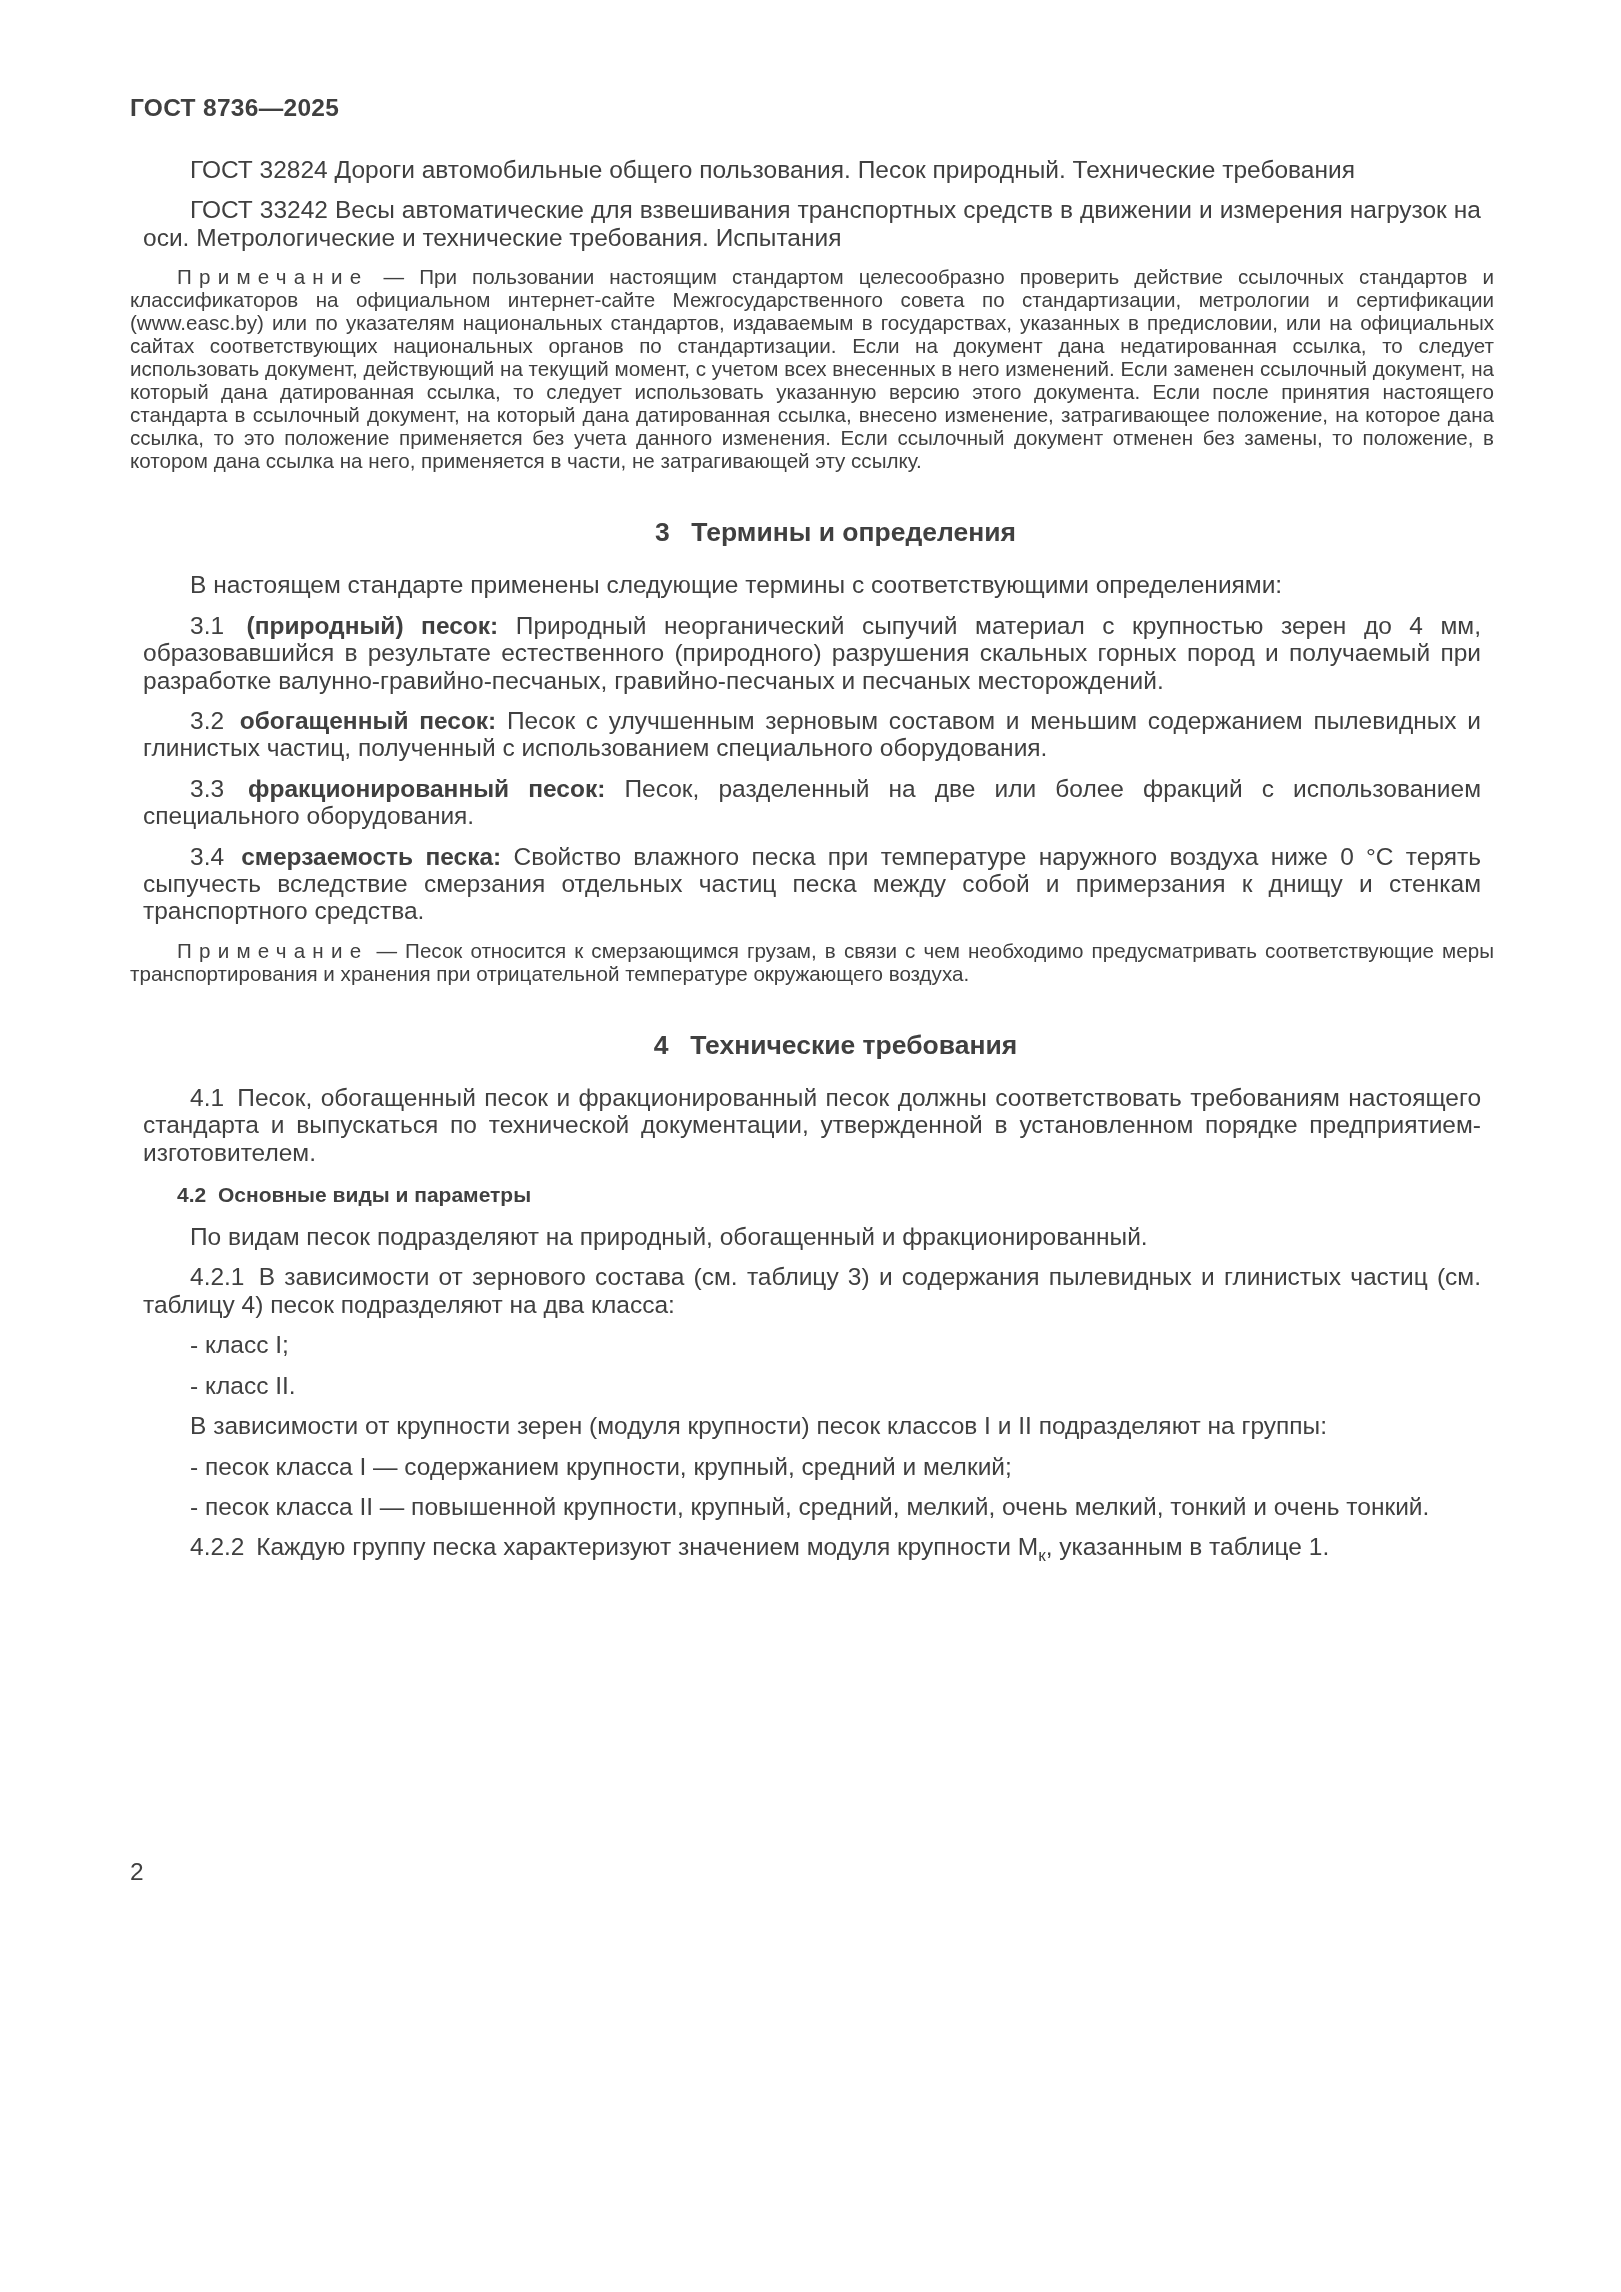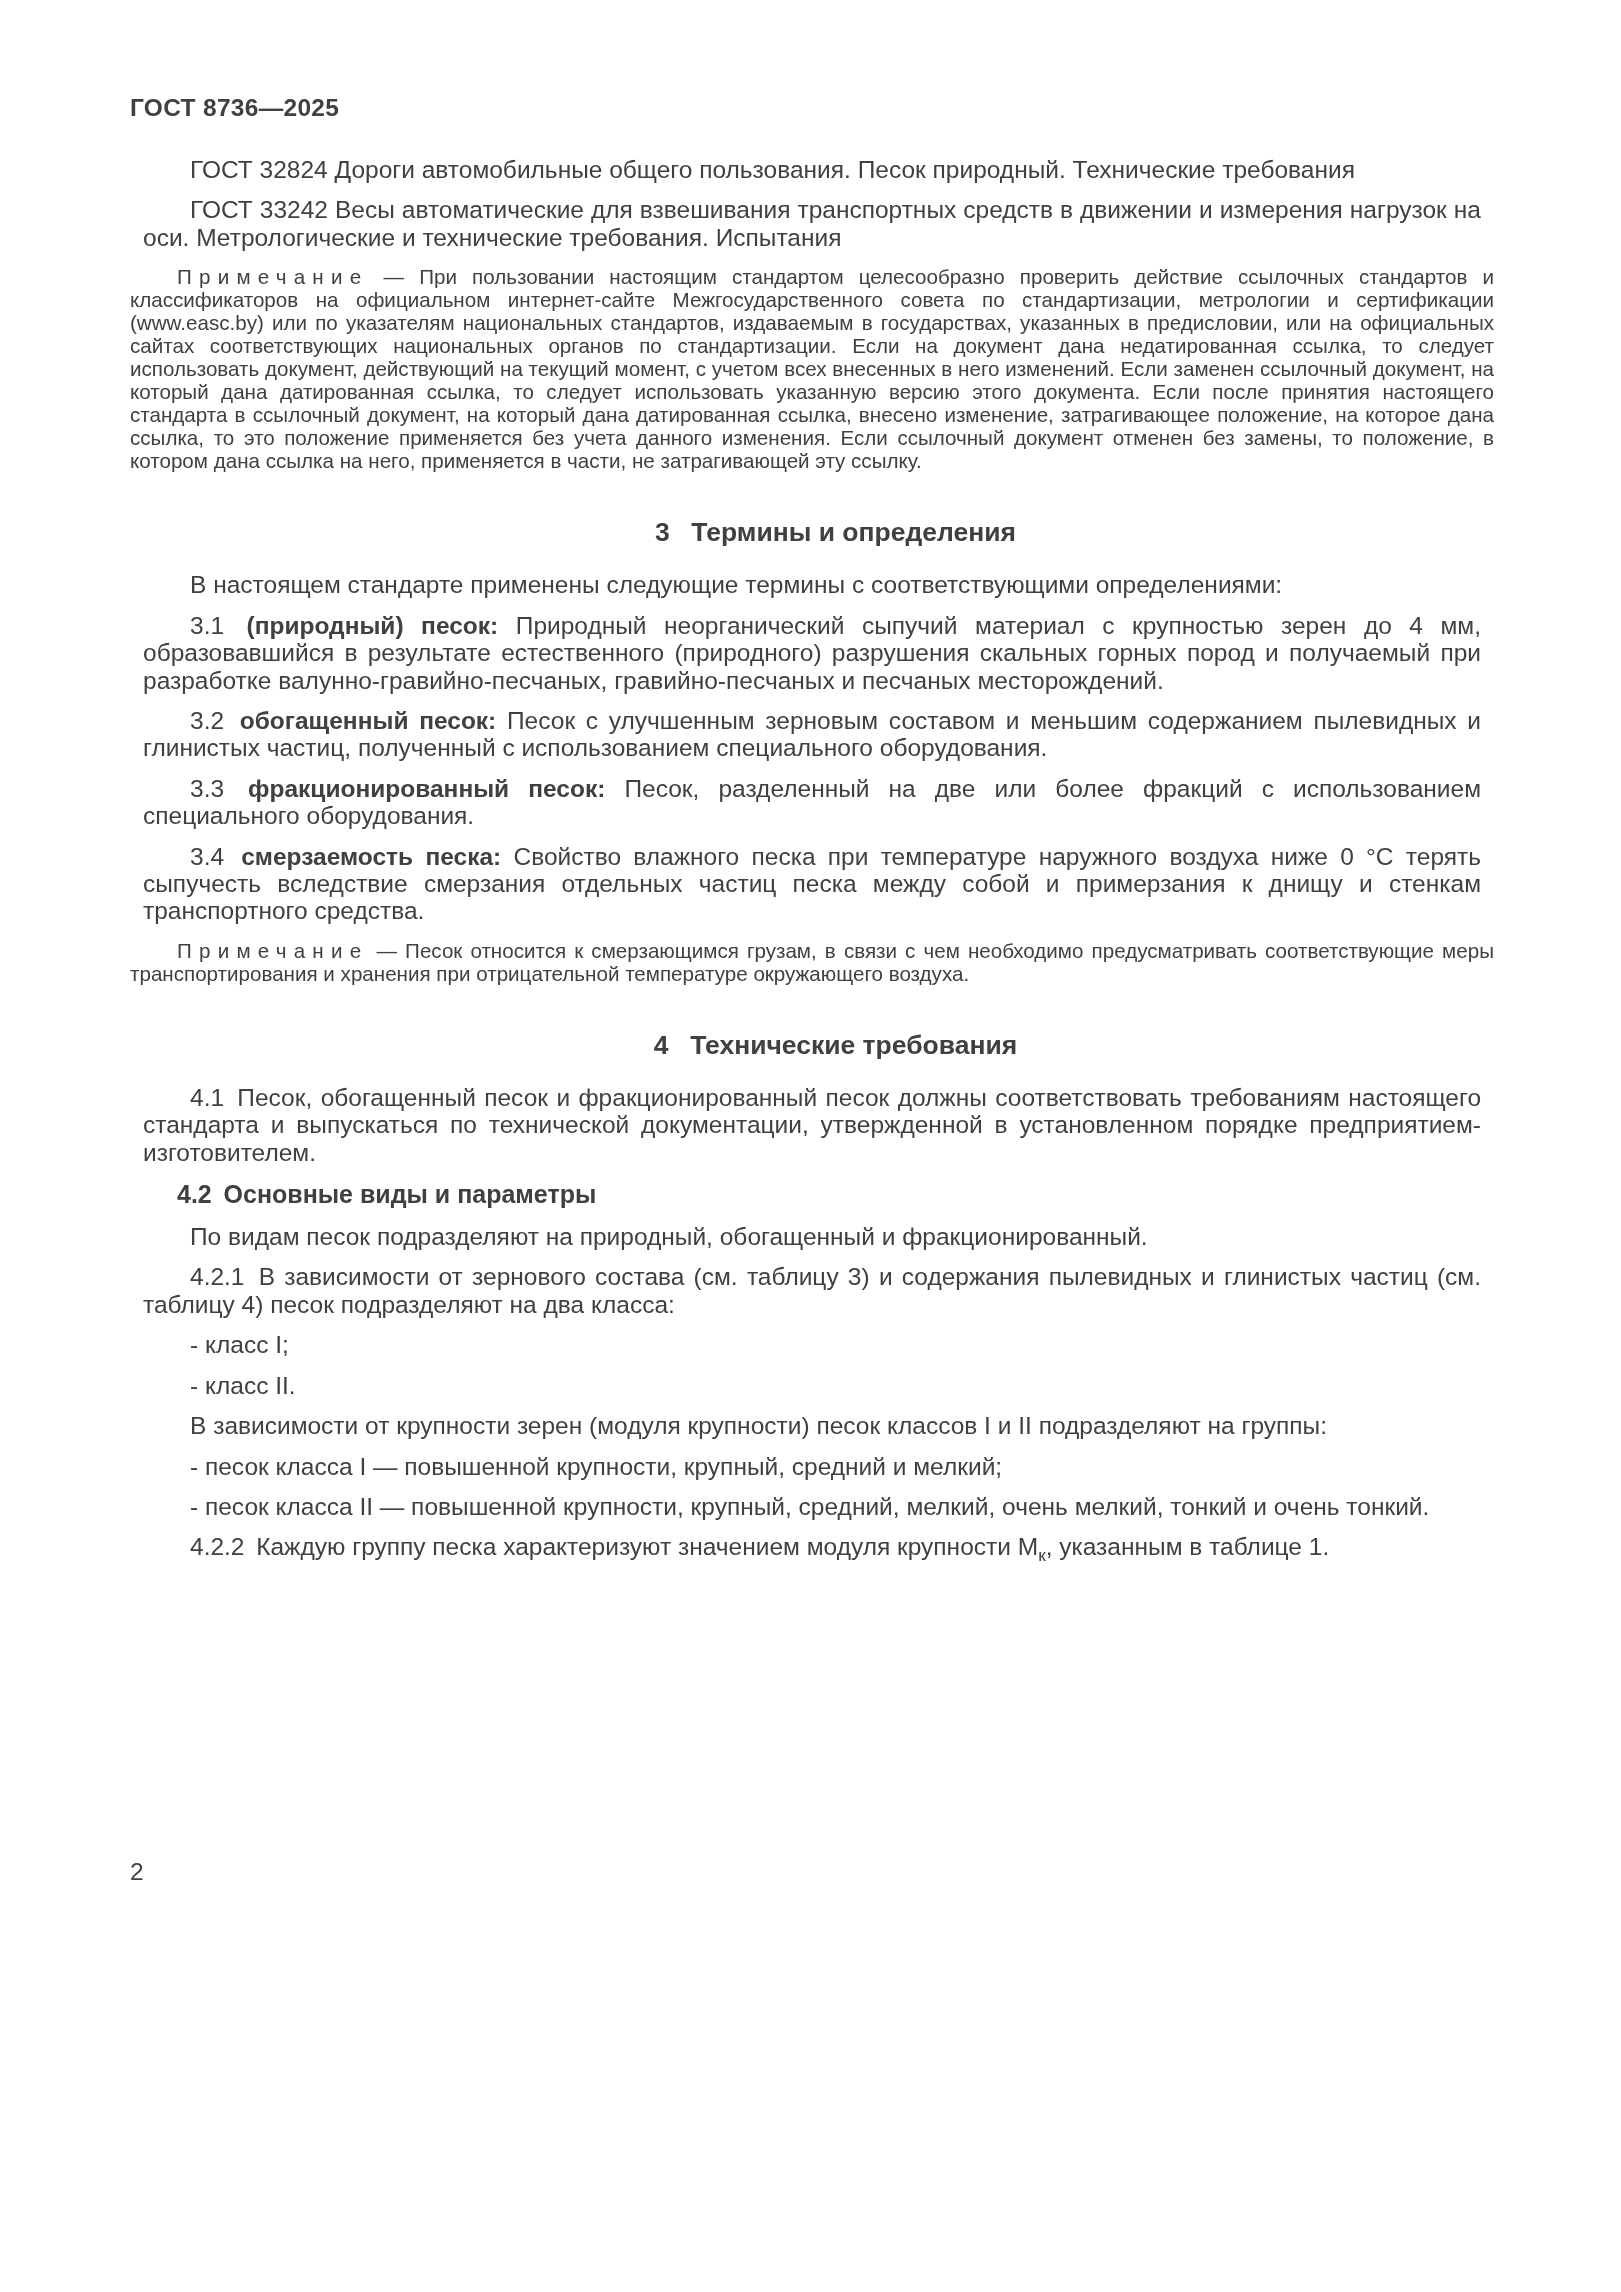--- a/index.html
+++ b/index.html
@@ -47,21 +47,21 @@
     margin: 45px 0 23.5px 0;
     font-size: 26.5px;
     line-height: 31px;
     font-weight: bold;
     text-indent: 47px;
     text-align: center;
   }
   .heading-num { margin-right: 21.6px; }
   .subheading {
     margin: 14.7px 0;
-    font-size: 25px;
+    font-size: 21px;
     line-height: 27.4px;
     font-weight: bold;
     text-indent: 47px;
   }
   .subheading .heading-num { margin-right: 11.8px; }
   .para-num { margin-right: 4.9px; }
   .term-name { font-weight: bold; }
   sub { font-size: 0.7em; }
   .page-number {
     position: absolute;
@@ -136,21 +136,21 @@
     <p class="body-p">
       <span class="para-num">4.2.1</span>
       <span>В зависимости от зернового состава (см. таблицу 3) и содержания пылевидных и глинистых частиц (см. таблицу 4) песок подразделяют на два класса:</span>
     </p>
 
     <p class="body-p">- класс I;</p>
     <p class="body-p">- класс II.</p>
 
     <p class="body-p">В зависимости от крупности зерен (модуля крупности) песок классов I и II подразделяют на группы:</p>
 
-    <p class="body-p">- песок класса I — повышенной крупности, крупный, средний и мелкий;</p>
+    <p class="body-p">- песок класса I — содержанием крупности, крупный, средний и мелкий;</p>
     <p class="body-p">- песок класса II — повышенной крупности, крупный, средний, мелкий, очень мелкий, тонкий и очень тонкий.</p>
 
     <p class="body-p">
       <span class="para-num">4.2.2</span>
       <span><span>Каждую группу песка характеризуют значением модуля крупности М</span><sub>к</sub><span>, указанным в таблице 1.</span></span>
     </p>
 
   </div>
 
   <div class="page-number">2</div>

